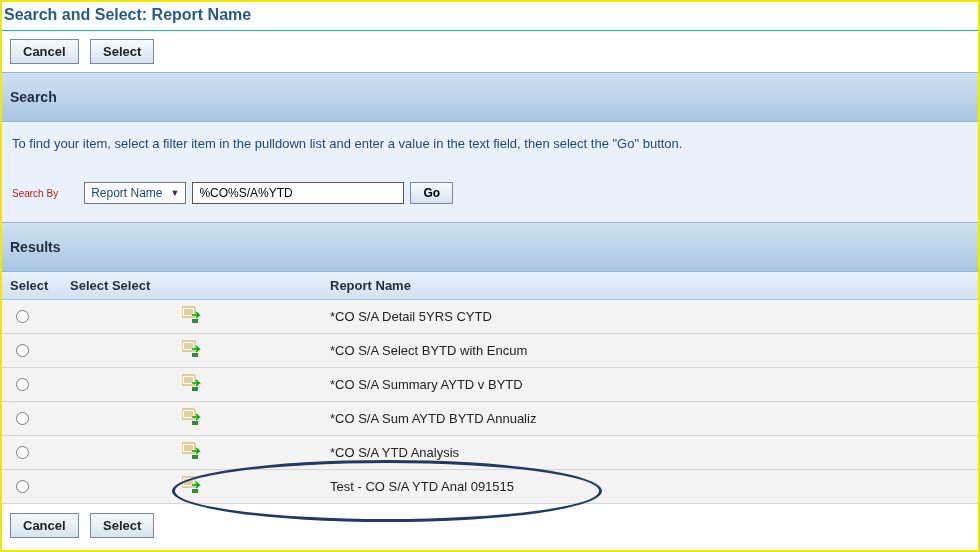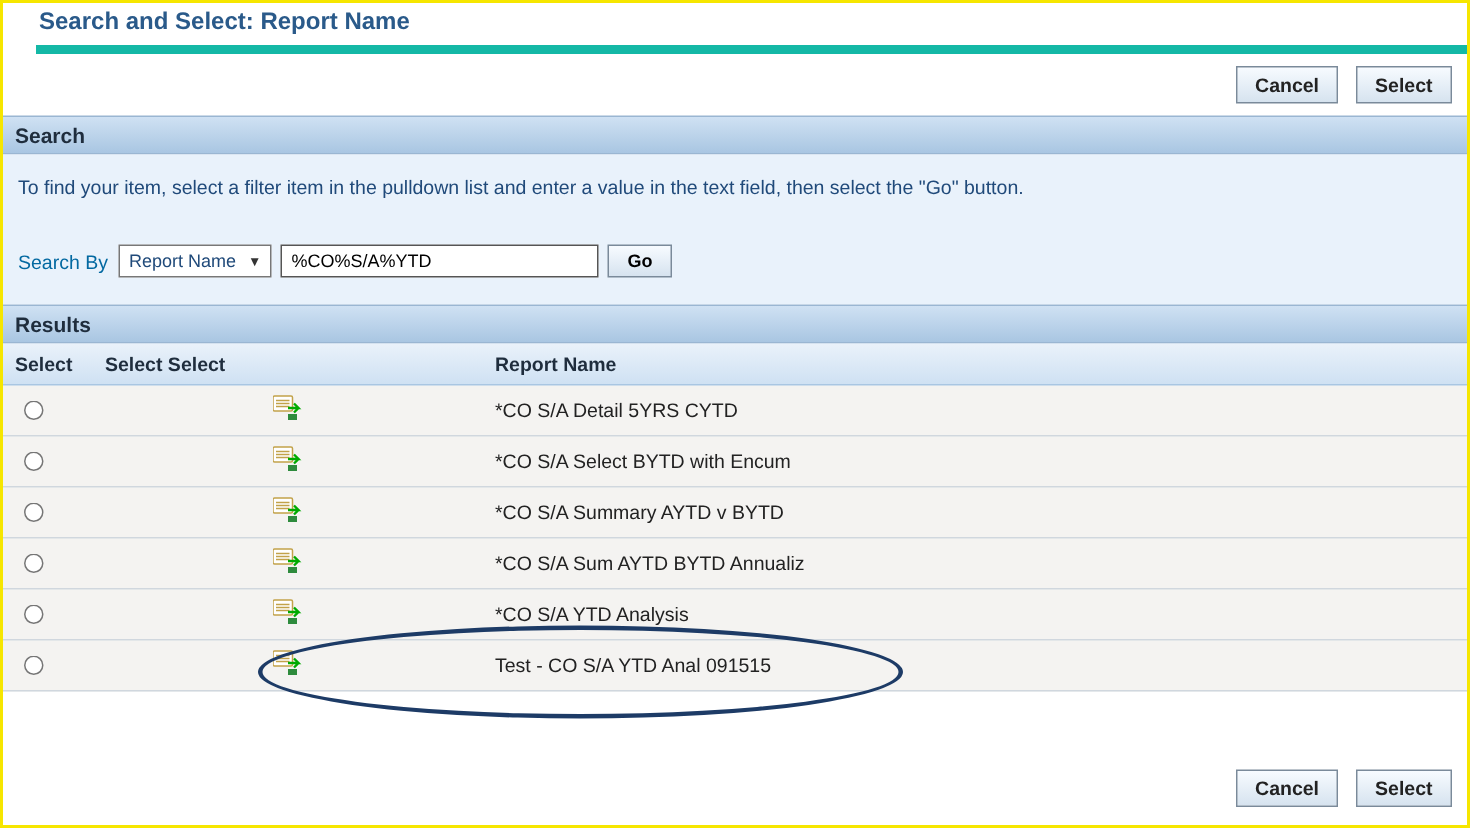--- a/index.html
+++ b/index.html
@@ -16,66 +16,64 @@
     border: 2px solid #f6e600;
     padding: 0;
     position: relative;
     background: #fff;
   }
   .titlebar {
     color: #2a5a8a;
     font-size: 16px;
     font-weight: bold;
     padding: 4px 2px 6px 2px;
-    border-bottom: 6px solid #14b8a6;
-    margin-left: 22px;
+    border-bottom: 1px solid #14b8a6;
   }
   .btn-row {
-    text-align: right;
     padding: 8px 10px 8px 0;
   }
   .btn {
     display: inline-block;
     border: 1px solid #7a8a9a;
     background: linear-gradient(#f7fbff, #d6e3ef);
     color: #222;
     padding: 4px 12px;
     margin-left: 8px;
     font-size: 13px;
     cursor: pointer;
     font-weight: bold;
   }
   .section-hdr {
     background: linear-gradient(#cfe1f3, #a9c6e2);
     font-weight: bold;
     color: #1f2d3d;
-    padding: 4px 8px;
+    padding: 16px 8px;
     border-top: 1px solid #9ab6d2;
     border-bottom: 1px solid #9ab6d2;
     font-size: 14px;
   }
   .search-body {
     background: #e9f2fb;
     padding: 14px 10px 18px 10px;
     color: #204a7a;
   }
   .instructions {
     color: #204a7a;
     margin-bottom: 31px;
     font-size: 13px;
   }
   .search-line {
     display: flex;
     align-items: center;
     gap: 6px;
   }
   .search-label {
-    color: #0369a1;
-    font-size: 13px;
-    margin-right: 1px;
+    color: #b91c1c;
+    font-size: 10px;
+    margin-right: 20px;
   }
   .select-wrap {
     background: #fff;
     border: 1px solid #777;
     padding: 3px 6px;
     display: flex;
     align-items: center;
     gap: 8px;
     font-size: 12px;
   }

